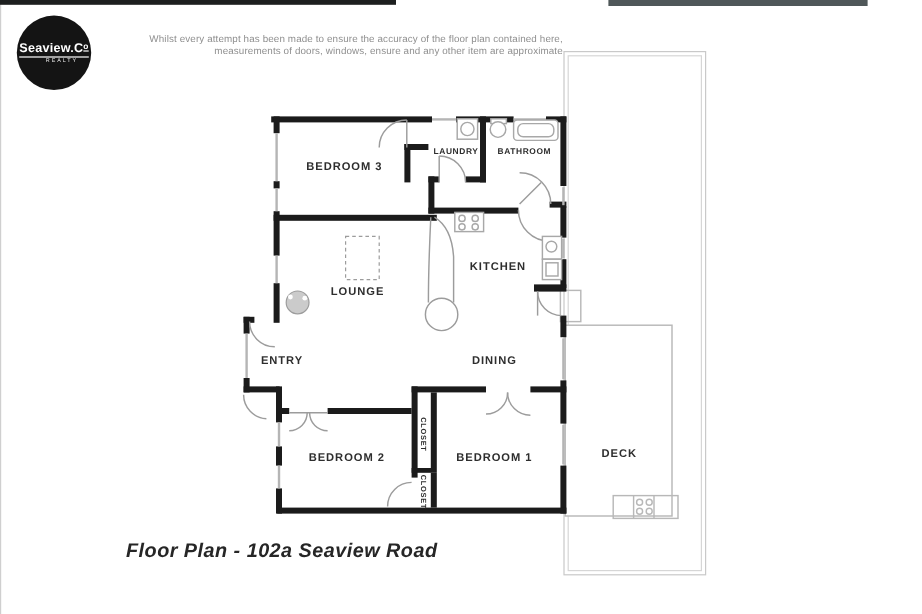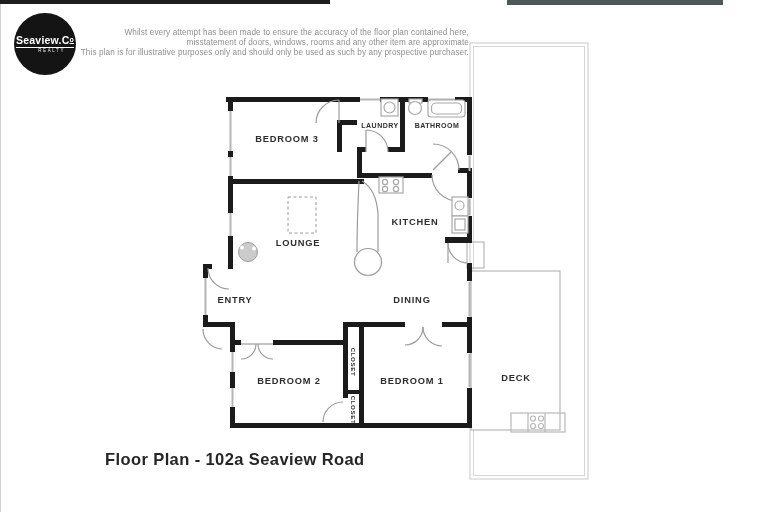--- a/index.html
+++ b/index.html
@@ -26,21 +26,21 @@
     align-self:flex-end;margin-right:11px;color:#e8e8e8;
   }
 
   .disclaimer{
     position:absolute;left:59px;top:28px;width:410px;text-align:right;
     color:#8f8f8f;font-size:8.2px;line-height:10px;letter-spacing:.1px;
   }
 
   .caption{
     position:absolute;left:105px;top:450px;
-    font-size:16.5px;font-weight:700;color:#262626;letter-spacing:.4px;
+    font-size:16.5px;font-weight:700;color:#262626;letter-spacing:.4px;font-style:italic;
   }
 
   svg.plan{position:absolute;left:0;top:0;}
   .wall{fill:#1b1b1b;}
   .win{stroke:#b5b5b5;stroke-width:2;fill:none;}
   .arc{fill:none;stroke:#9c9c9c;stroke-width:1.2;}
   .leaf{stroke:#9c9c9c;stroke-width:1.2;fill:none;}
   .fix{fill:#ffffff;stroke:#a8a8a8;stroke-width:1.2;}
   .thin{fill:none;stroke:#b8b8b8;stroke-width:1.2;}
   .bound{fill:none;stroke:#c9c9c9;stroke-width:1;}
@@ -60,22 +60,21 @@
 <div class="bar-a"></div>
 <div class="bar-b"></div>
 
 <div class="logo">
   <div class="logo-text"><span>Seaview.C</span><span class="logo-sup">o</span></div>
   <div class="logo-tag">REALTY</div>
 </div>
 
 <div class="disclaimer">
   <div>Whilst every attempt has been made to ensure the accuracy of the floor plan contained here,</div>
-  <div>misstatement of doors, windows, rooms and any other item are approximate</div>
-  <div>This plan is for illustrative purposes only and should only be used as such by any prospective purchaser.</div>
+  <div>measurements of doors, windows, ensure and any other item are approximate</div>
 </div>
 
 <svg class="plan" width="768" height="512" viewBox="0 0 768 512">
 
   <g>
     <rect class="bound" x="470" y="43" width="118" height="436"></rect>
     <rect class="bound2" x="473.5" y="46.5" width="111" height="429"></rect>
   </g>
 
   <g>

